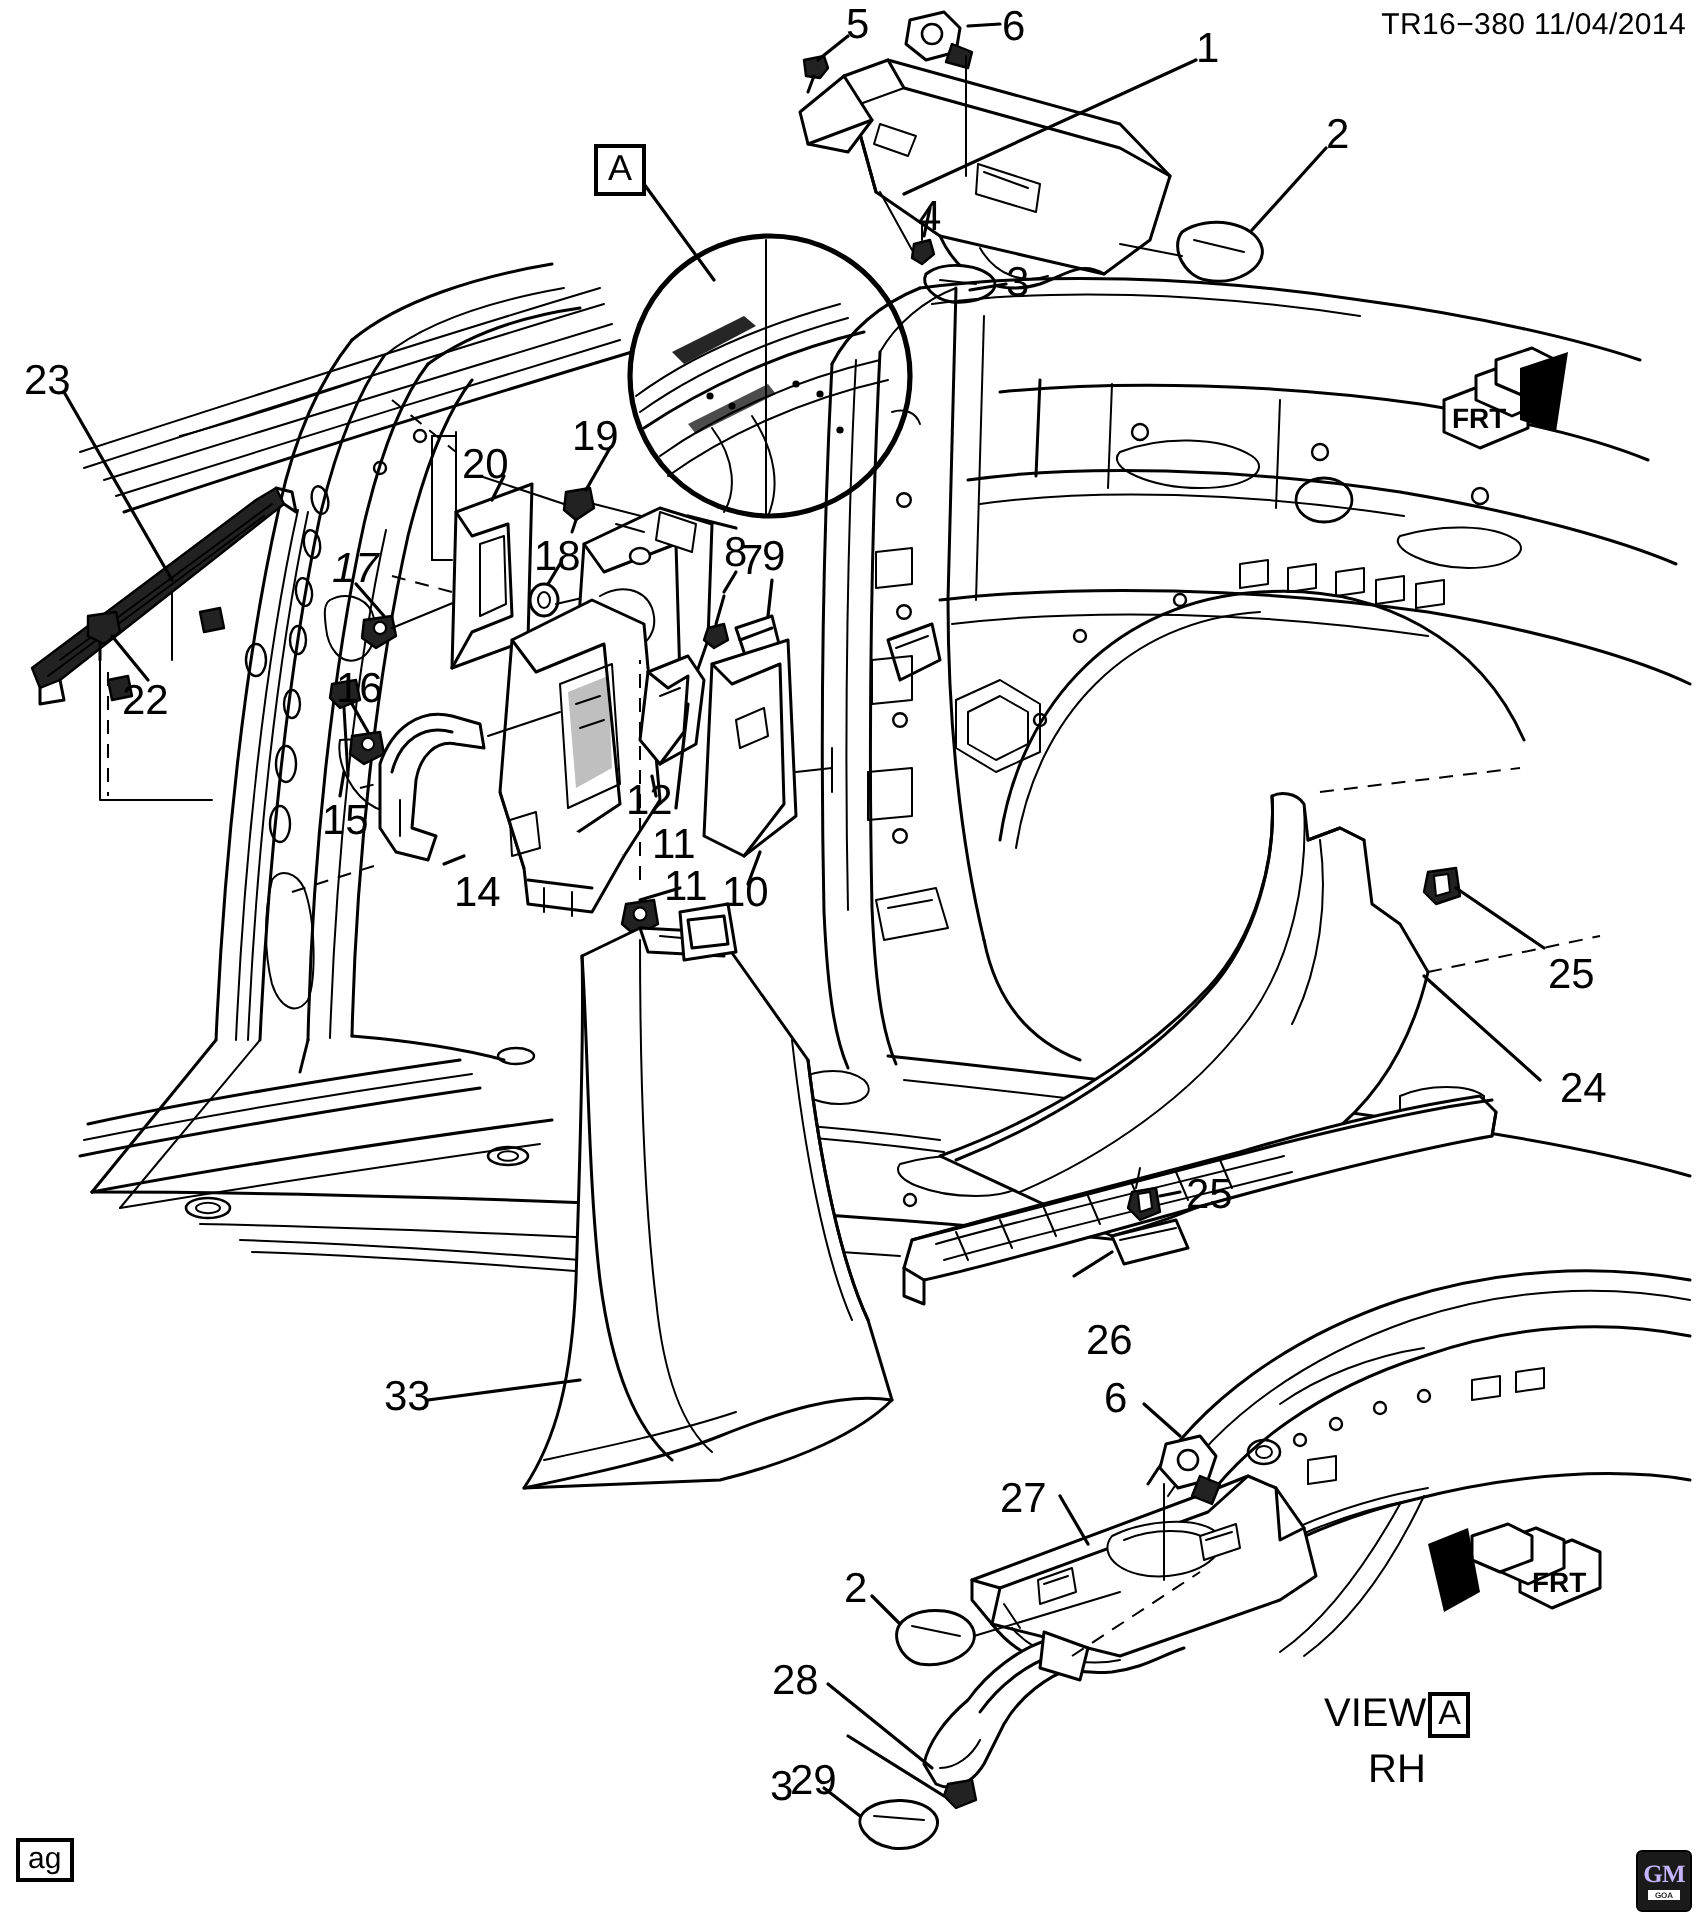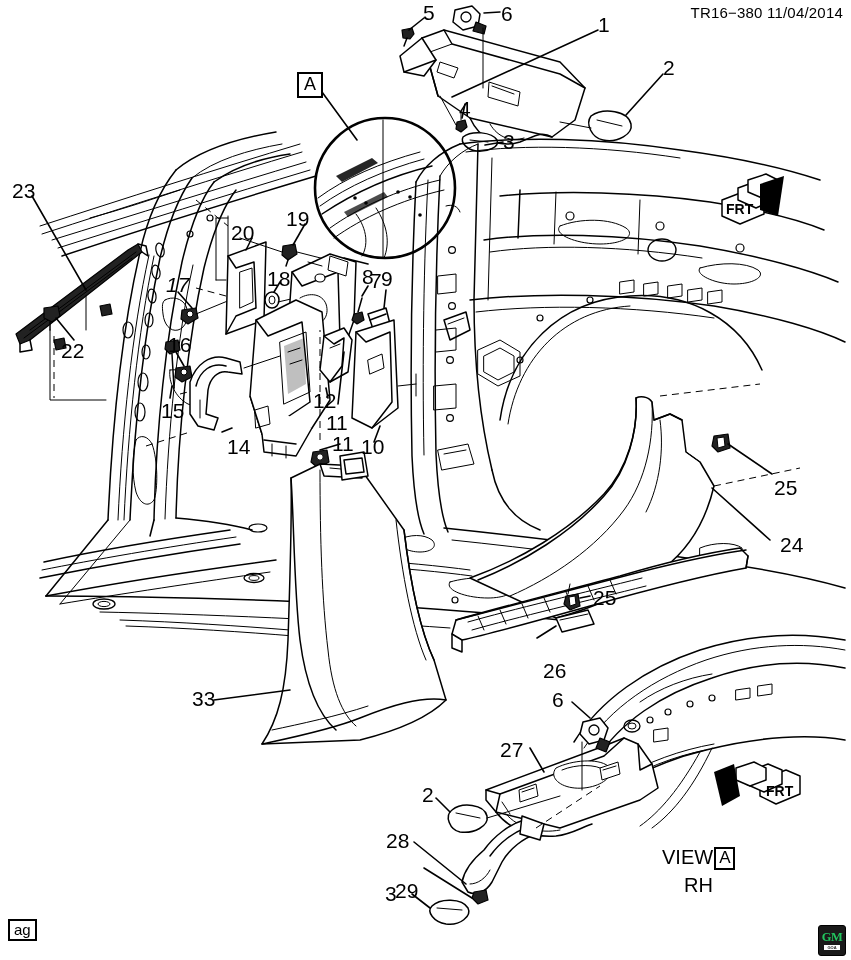--- a/index.html
+++ b/index.html
@@ -91,21 +91,21 @@
     height: 29px;
     background: #1a1a1a;
     border-radius: 3px;
     border: 1px solid #000;
     display: flex;
     flex-direction: column;
     align-items: center;
     justify-content: center;
   }
   #gm-logo .gm-text {
-    color: #22c55e;
+    color: #c4b5fd;
     font-size: 12.5px;
     font-weight: bold;
     letter-spacing: -0.4px;
     line-height: 1;
     font-family: "Liberation Serif", serif;
   }
   #gm-logo .gm-bar {
     width: 16px;
     height: 5px;
     background: #ffffff;

